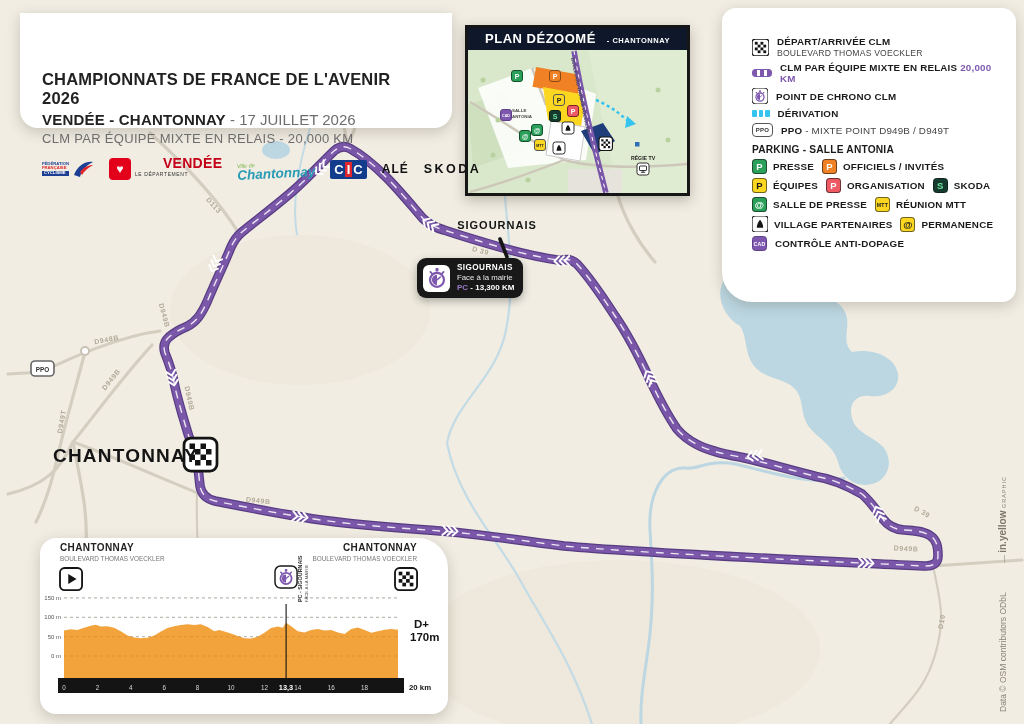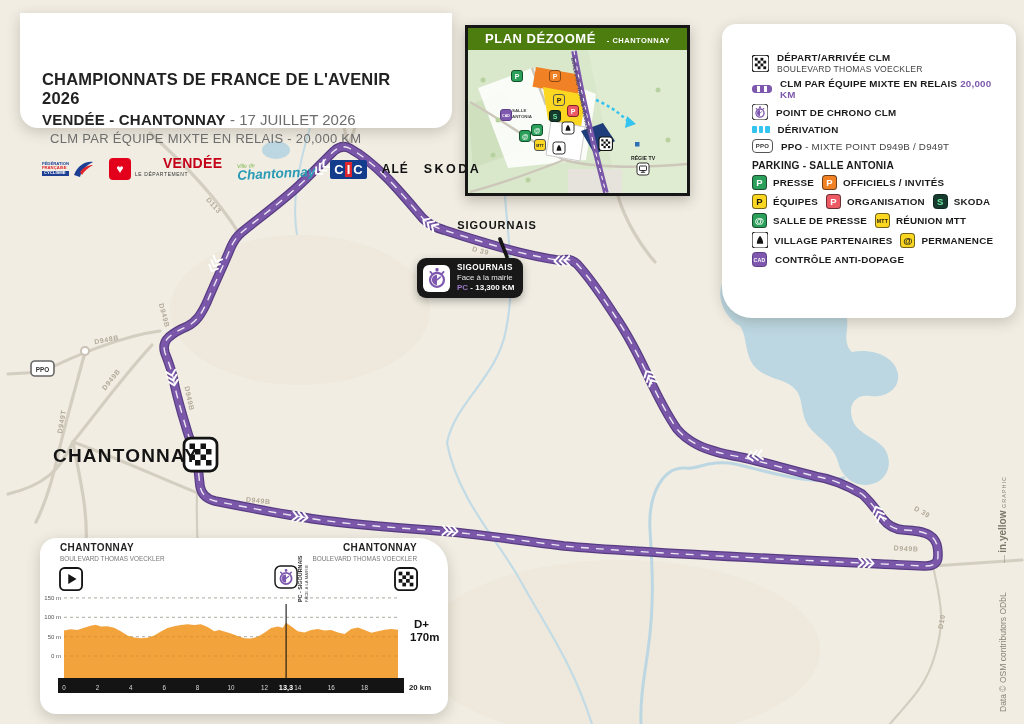--- a/index.html
+++ b/index.html
@@ -9,21 +9,21 @@
   svg text{font-family:"Liberation Sans",sans-serif;}
 
   
   .card{position:absolute;background:#fff;box-shadow:0 4px 14px rgba(60,50,30,.22);}
   #title-card{left:20px;top:13px;width:432px;height:115px;border-radius:0 0 18px 18px;
               padding:12px 20px 8px 22px;z-index:7;}
   .t1{font-size:16.5px;font-weight:bold;color:#222;letter-spacing:.2px;margin-top:45px;}
   .t2{font-size:15px;color:#222;margin-top:3px;}
   .t2 b{letter-spacing:.2px;}
   .t2 .light{color:#6d6d6d;font-weight:normal;}
-  .t3{font-size:13px;color:#6d6d6d;margin-top:3px;letter-spacing:.3px;margin-left:8px;}
+  .t3{font-size:13px;color:#6d6d6d;margin-top:3px;letter-spacing:.3px;}
   #logo-row{display:flex;align-items:center;gap:15px;margin-top:9px;height:28px;}
   .ffc{display:flex;align-items:center;gap:3px;}
   .ffc-txt{display:flex;flex-direction:column;line-height:4.5px;}
   .ffc-l1{font-size:4.2px;font-weight:bold;color:#1c3f94;}
   .ffc-l2{font-size:4.2px;font-weight:bold;color:#e0262c;}
   .ffc-l3{font-size:4.2px;font-weight:bold;color:#fff;background:#1c3f94;padding:.5px 2px;}
   .vendee{display:flex;align-items:center;gap:4px;}
   .vendee-box{width:22px;height:22px;background:#e2001a;border-radius:4px;color:#fff;
               display:flex;align-items:center;justify-content:center;font-size:12px;}
   .vendee-txt{line-height:11px;}
@@ -32,21 +32,21 @@
   .chant{line-height:9px;transform:rotate(-3deg);}
   .chant-sub{font-size:5.5px;color:#7ab648;font-style:italic;}
   .chant-name{font-size:13.5px;color:#2a9bb5;font-style:italic;font-weight:bold;}
   .cic{background:#143c8c;border-radius:2px;padding:2px 4px;display:flex;gap:1px;
        font-weight:bold;font-size:13px;color:#fff;line-height:15px;}
   .cic .mid{background:#e0262c;padding:0 2px;}
   .ale{font-size:12px;font-weight:bold;color:#111;letter-spacing:1px;}
   .skoda{font-size:12.5px;font-weight:bold;color:#111;letter-spacing:2.5px;}
 
   
-  #legend{left:722px;top:24px;width:294px;height:294px;border-radius:14px 14px 14px 30px;
+  #legend{left:722px;top:8px;width:294px;height:294px;border-radius:14px 14px 14px 30px;
           padding:24px 18px 0 30px;z-index:7;}
   .lrow{display:flex;align-items:center;gap:8px;margin:4px 0;font-size:9.8px;font-weight:bold;
         color:#1a1a1a;letter-spacing:.2px;}
   .lrow .sub{font-size:8.6px;font-weight:normal;color:#444;letter-spacing:.2px;margin-top:1px;}
   .lhdr{font-size:10.2px;font-weight:bold;color:#1a1a1a;margin:7px 0 2px 0;letter-spacing:.2px;}
   .km{color:#7e58ae;}
   .sq{width:15px;height:15px;border-radius:3.5px;display:flex;align-items:center;justify-content:center;
       font-weight:bold;font-size:9.5px;color:#fff;flex:none;border:1.3px solid rgba(20,20,20,.6);}
   .g{background:#2aa05a;} .o{background:#f08125;} .y{background:#fbd722;color:#1a1a1a;}
   .r{background:#ee5a64;} .sk{background:#173a2e;color:#6ee7a0;border-color:#0c241c;}
@@ -57,21 +57,21 @@
   .swatch-clm{width:20px;height:8px;border-radius:3px;flex:none;
       background:repeating-linear-gradient(90deg,#7e58ae 0 4px,#fff 4px 7px);border:1.5px solid #7e58ae;}
   .swatch-deriv{display:flex;gap:2px;flex:none;}
   .swatch-deriv i{width:4.5px;height:7px;background:#35c4ef;border-radius:1px;}
   .icon16{width:16px;height:16px;flex:none;} .icon17{width:17px;height:17px;flex:none;}
   .pair{display:flex;align-items:center;gap:6px;}
 
   
   #inset{position:absolute;left:465px;top:25px;width:225px;height:171px;border:3px solid #161616;
          background:#d9e7cb;z-index:6;box-shadow:0 4px 12px rgba(60,50,30,.3);}
-  #inset-header{height:22px;background:#4d7c0f;color:#fff;display:flex;align-items:baseline;
+  #inset-header{height:22px;background:#0f172a;color:#fff;display:flex;align-items:baseline;
                 justify-content:center;gap:11px;}
   #inset-header .big{font-size:13px;font-weight:bold;letter-spacing:.5px;line-height:22px;}
   #inset-header .small{font-size:7.5px;font-weight:bold;letter-spacing:.5px;}
   #inset-body{position:relative;width:219px;height:143px;}
 
   
   #callout{position:absolute;left:417px;top:258px;background:#181818;border-radius:9px;
            padding:5px 9px 5px 6px;display:flex;align-items:center;gap:7px;z-index:5;
            box-shadow:0 3px 8px rgba(0,0,0,.3);}
   #callout .cbox{width:27px;height:27px;background:#fff;border-radius:6px;display:flex;

